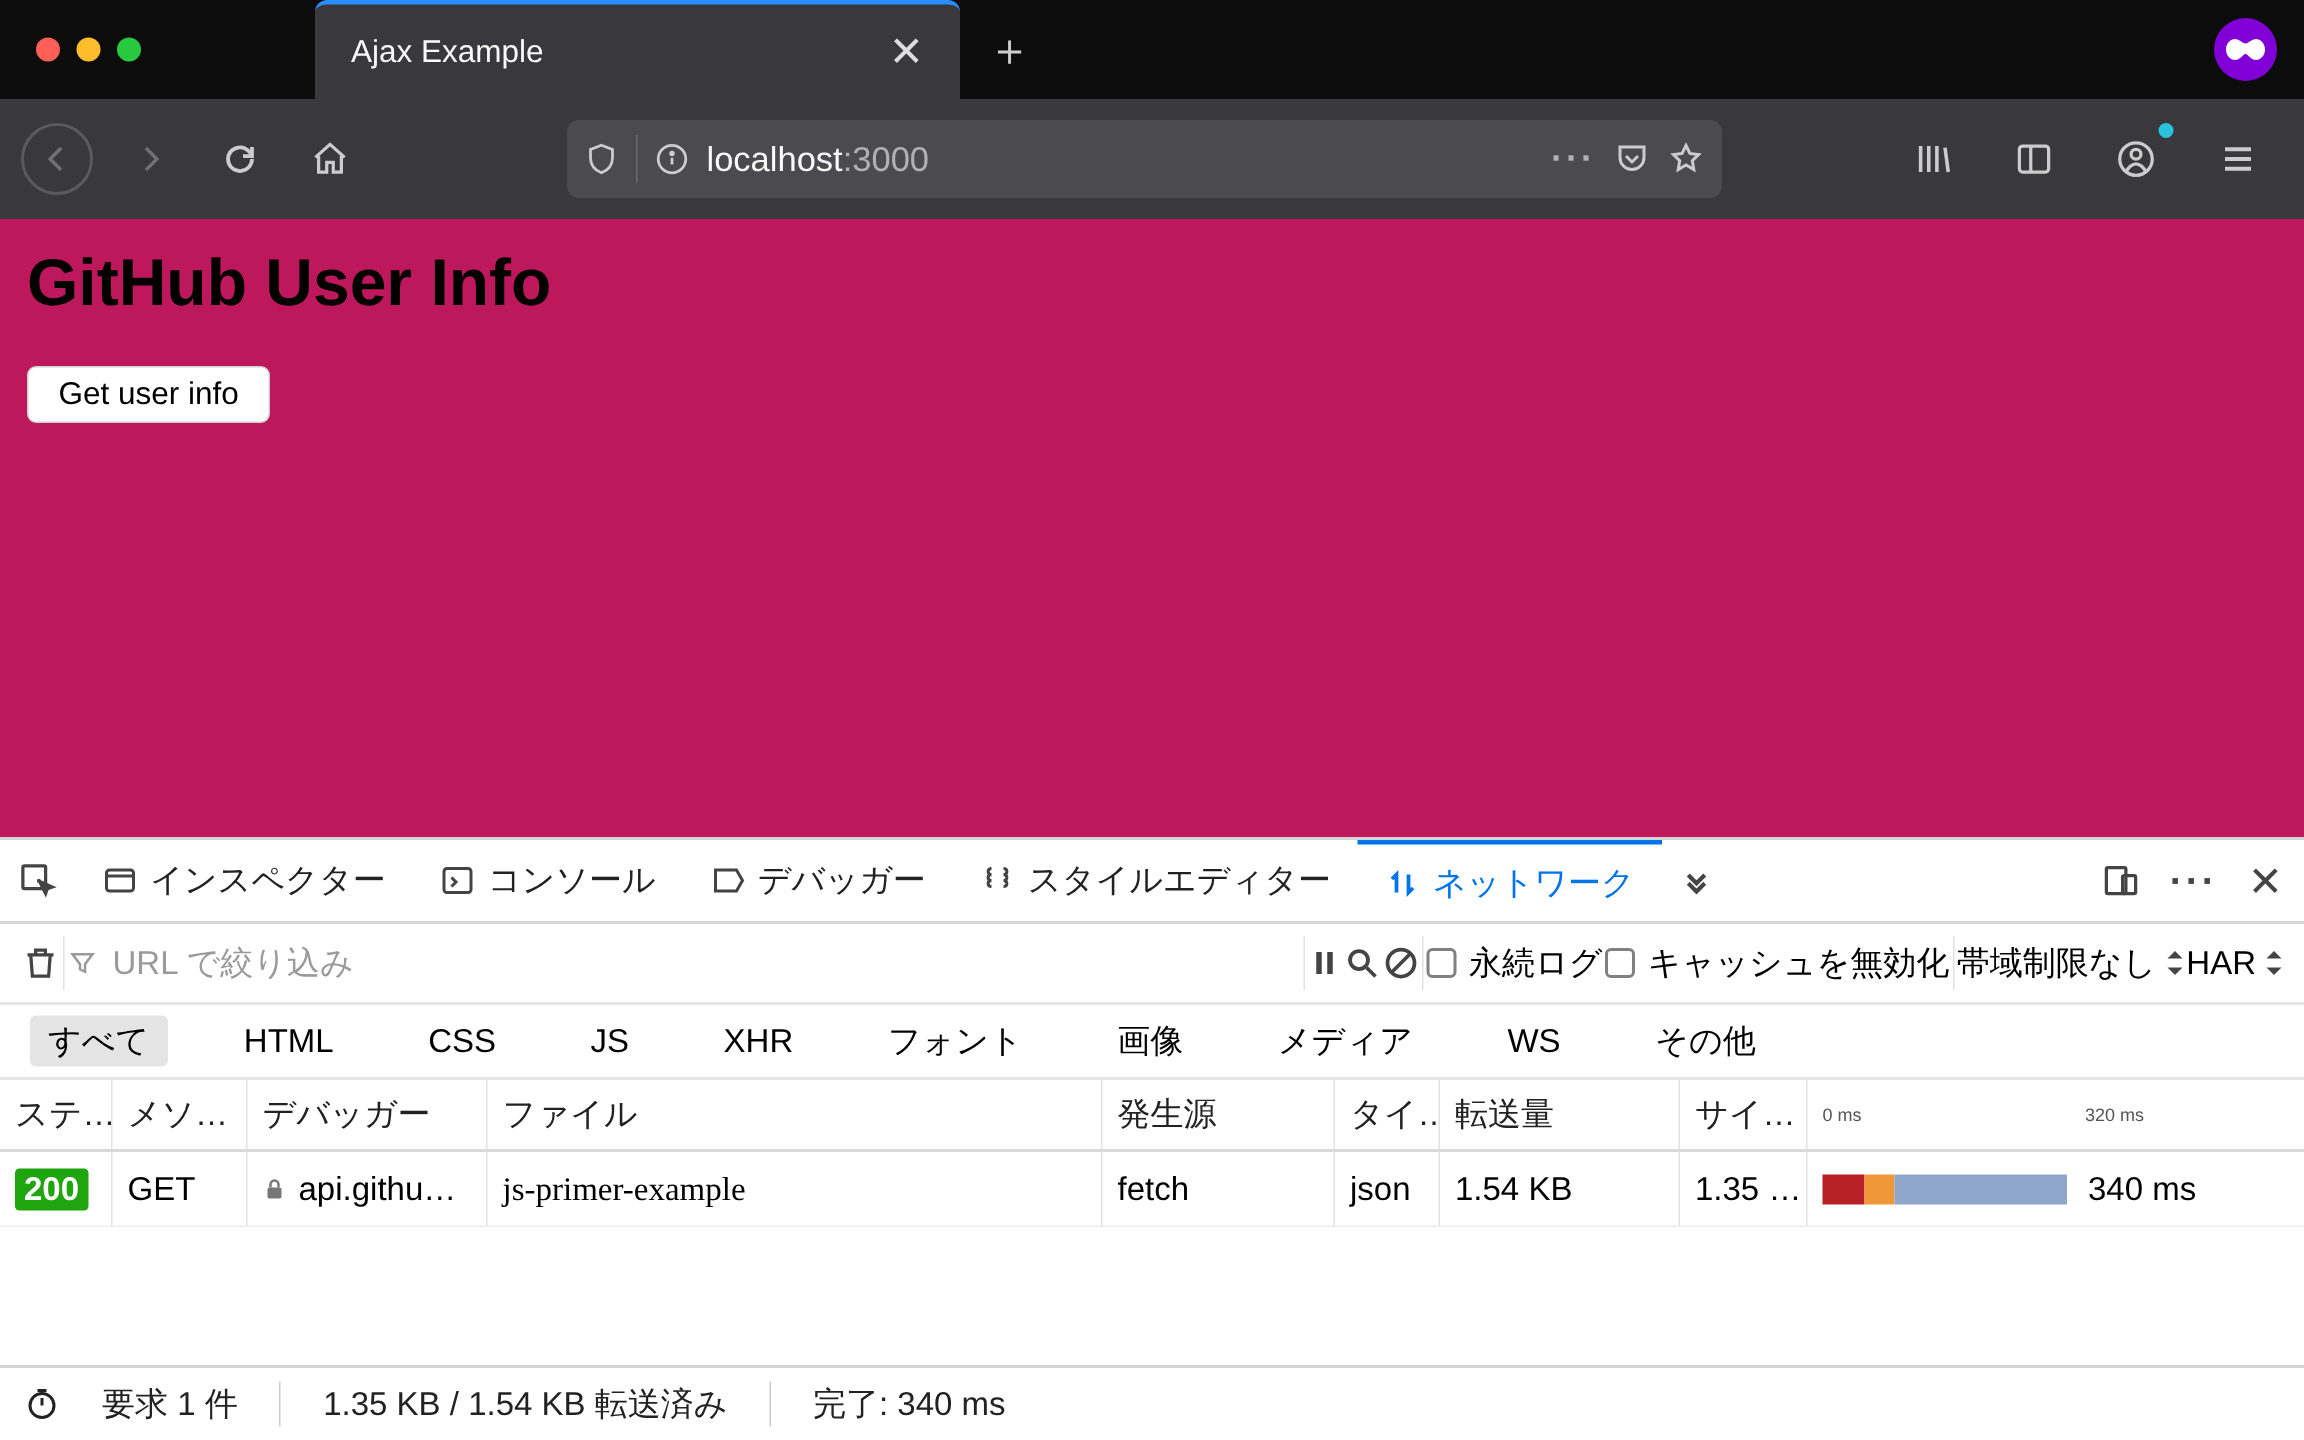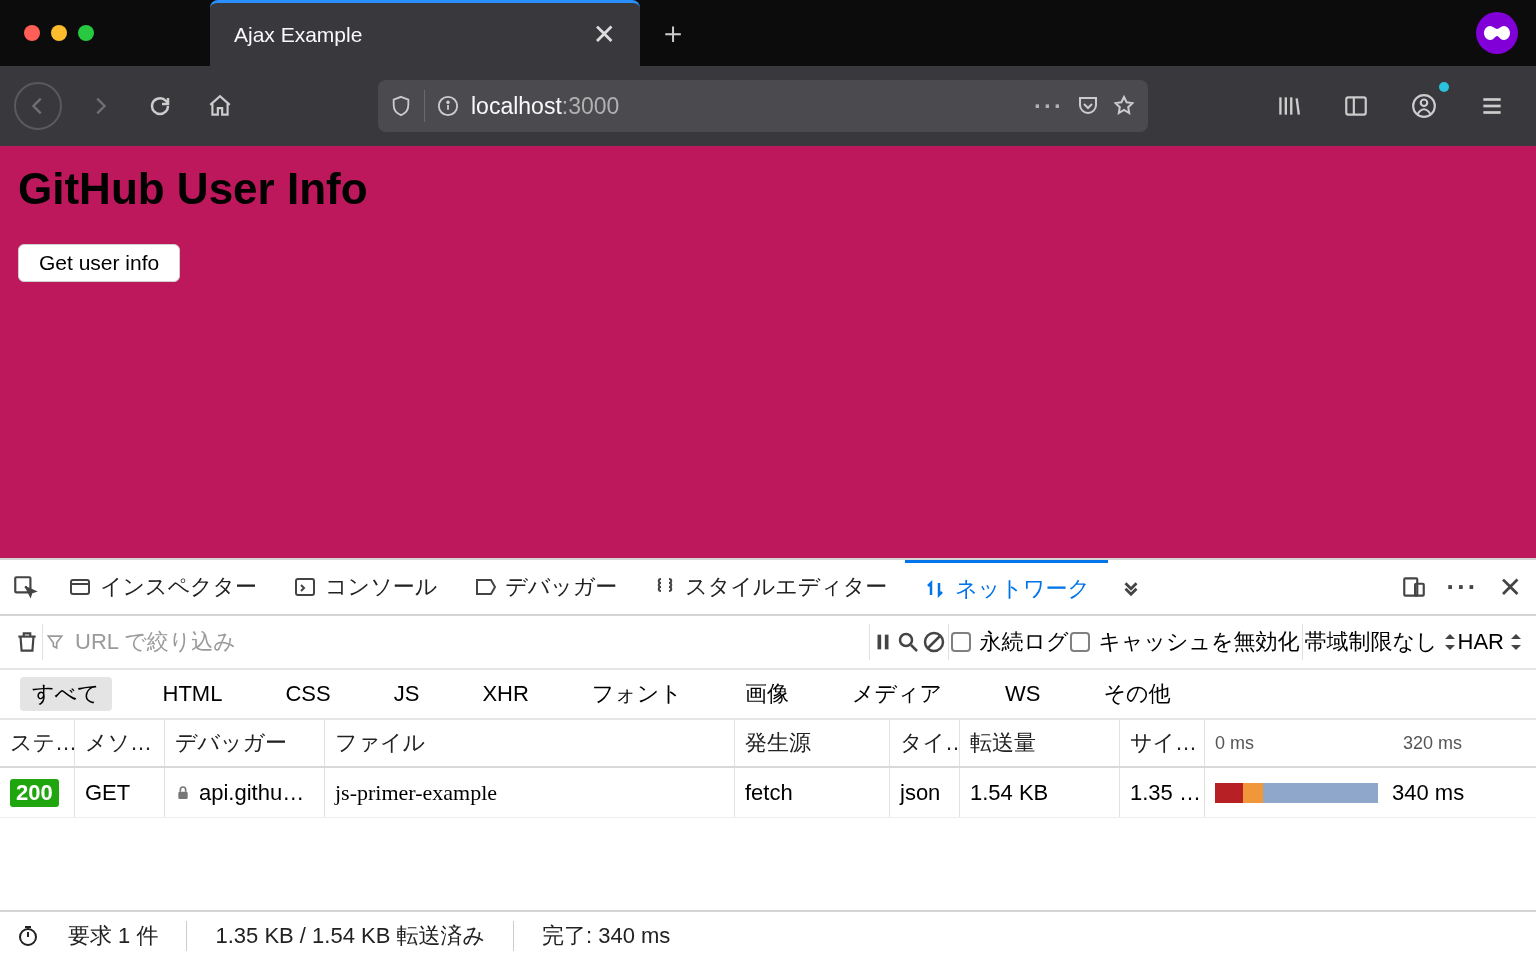--- a/index.html
+++ b/index.html
@@ -273,21 +273,21 @@
       font-weight: 700;
       border-radius: 3px;
       padding: 1px 6px;
     }
     .lock-icon { color: #777; margin-right: 8px; }
     .wf-seg { height: 20px; }
     .wf-seg.s1 { background:#b72025; width: 28px; }
     .wf-seg.s2 { background:#f0973a; width: 20px; }
     .wf-seg.s3 { background:#8ea7ca; width: 115px; }
     .wf-label { margin-left: 14px; font-weight: 400; }
-    .wf-head-labels { flex:1; display:flex; align-items:center; font-size:18px; color:#555; }
+    .wf-head-labels { flex:1; display:flex; align-items:center; font-size:12px; color:#555; }
     .wf-head-labels .sep-line { border-left:1px dashed #aaa; height:100%; margin:0 0px 0 142px; }
     .net-summary {
       height: 50px;
       border-top: 2px solid #d4d4d4;
       display: flex;
       align-items: center;
       gap: 28px;
       padding: 0 16px;
       color: #222;
       margin-top: auto;

